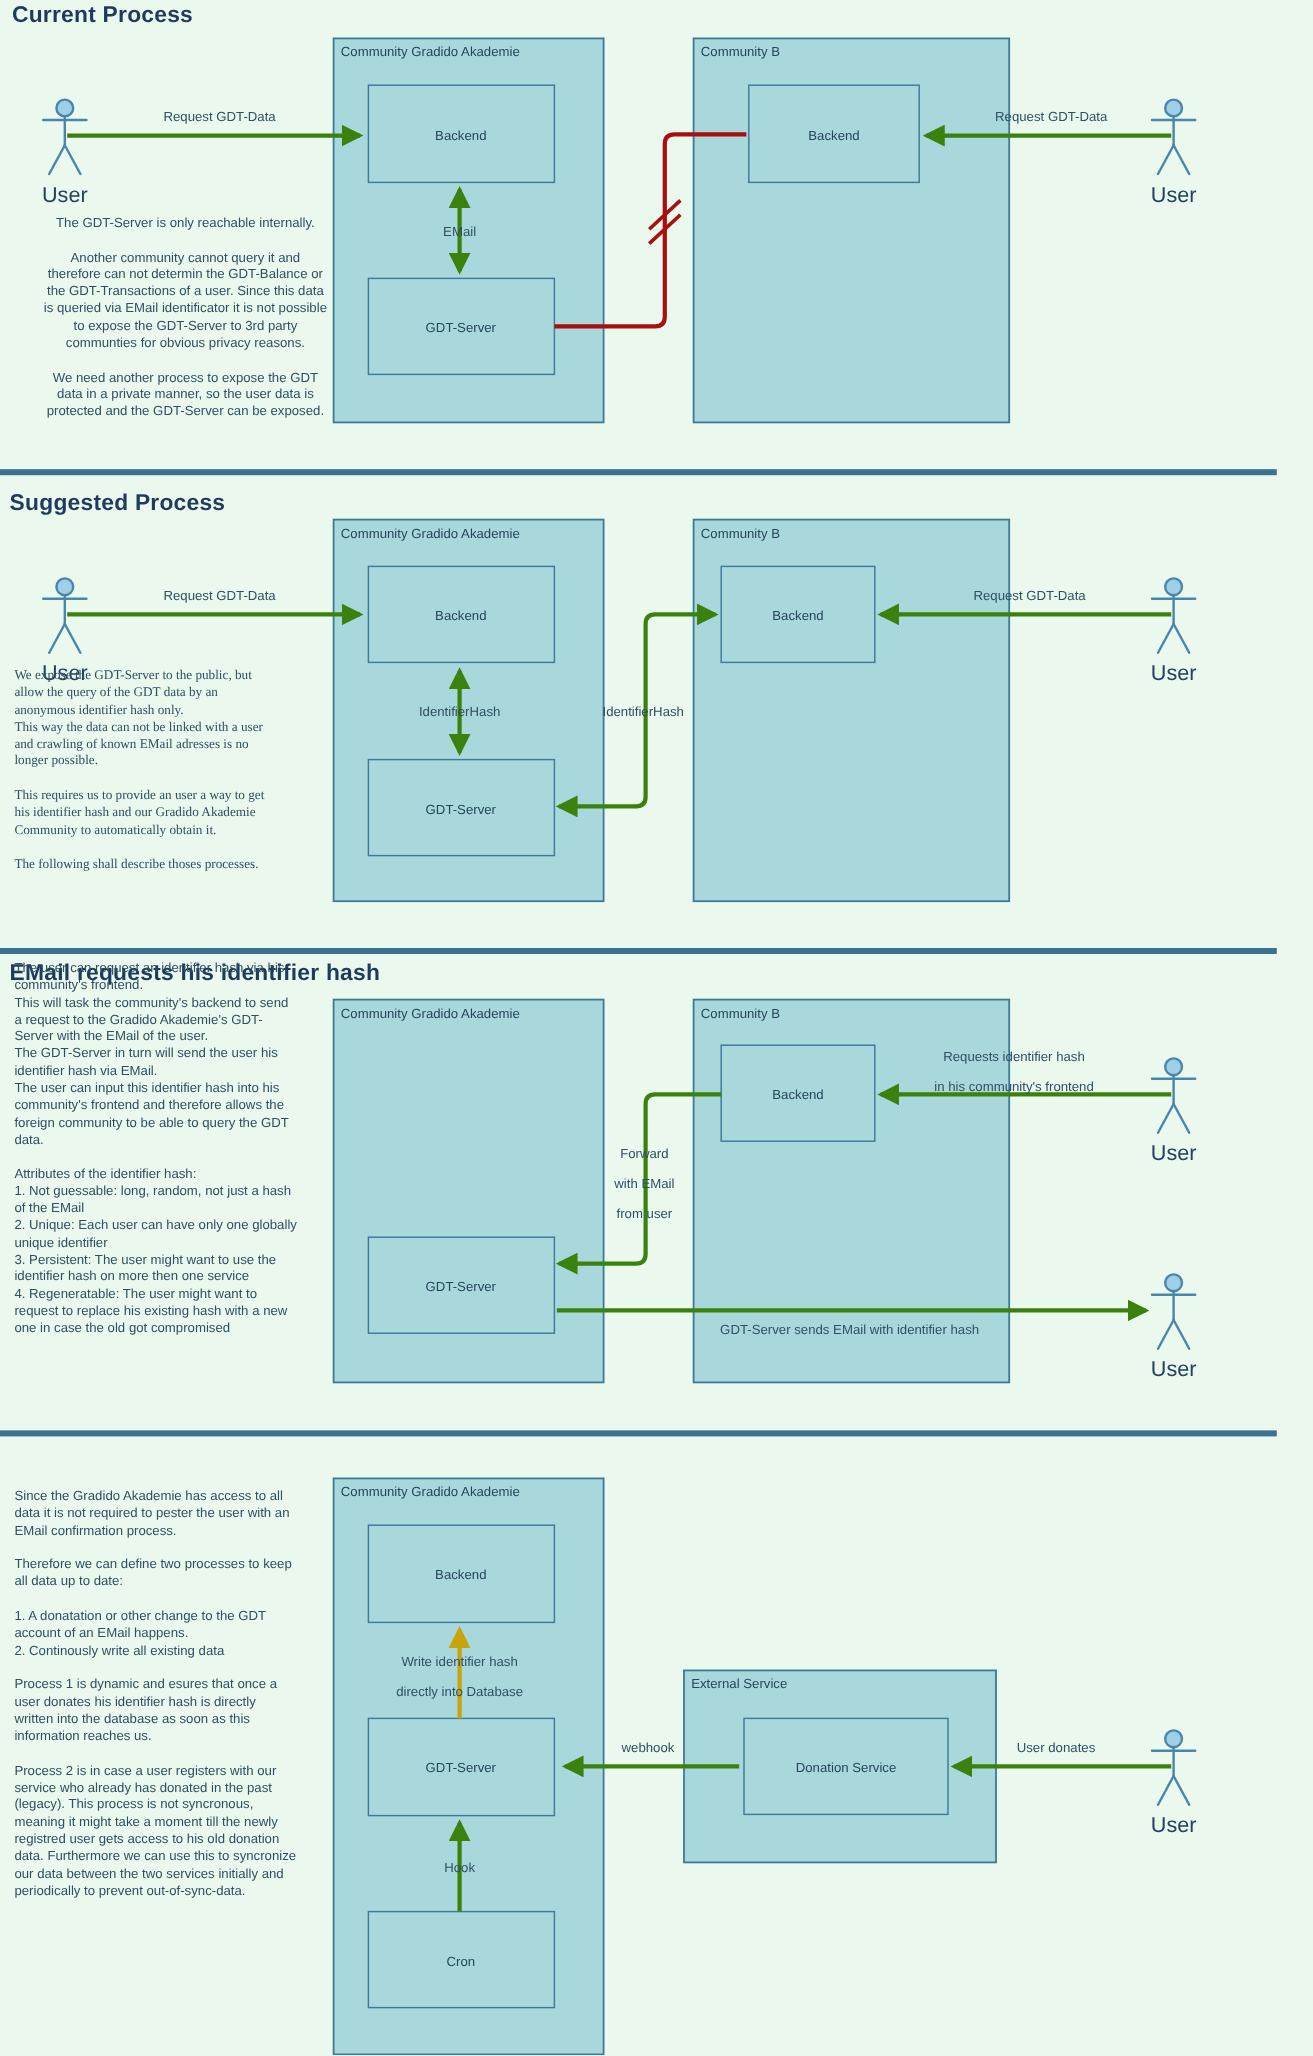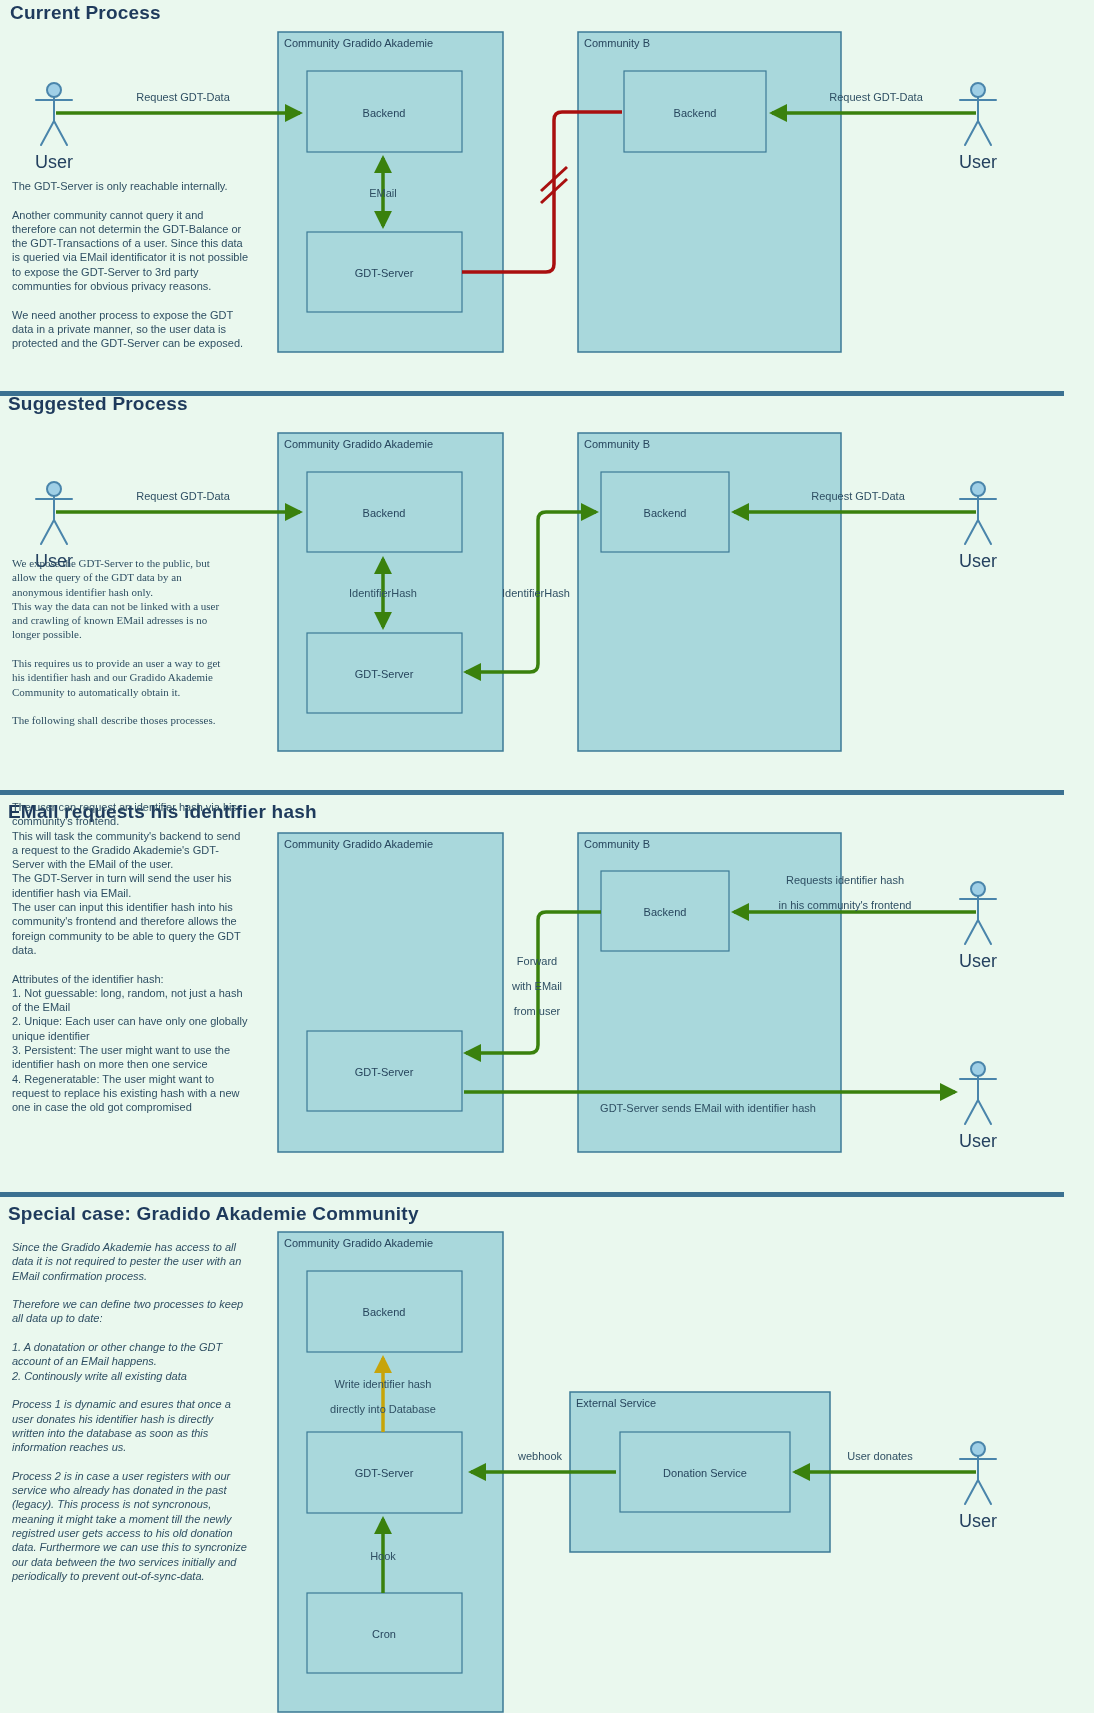--- a/index.html
+++ b/index.html
@@ -72,36 +72,36 @@
     <line class="garrow" x1="976" y1="113" x2="772" y2="113" marker-end="url(#ag)"></line>
     <text class="arrlbl" x="876" y="101" text-anchor="middle">Request GDT-Data</text>
 
     <path class="rline" d="M462,272 L546,272 Q554,272 554,264 L554,120 Q554,112 562,112 L622,112"></path>
     <g stroke="#a90f0f" stroke-width="3">
       <line x1="541" y1="203" x2="567" y2="179"></line>
       <line x1="541" y1="191" x2="567" y2="167"></line>
     </g>
   </svg>
 
-  <div class="body-text" style="top:179px;">The GDT-Server is only reachable internally.
+  <div class="body-text" style="top:179px;text-align:center;">The GDT-Server is only reachable internally.
 
 Another community cannot query it and
 therefore can not determin the GDT-Balance or
 the GDT-Transactions of a user. Since this data
 is queried via EMail identificator it is not possible
 to expose the GDT-Server to 3rd party
 communties for obvious privacy reasons.
 
 We need another process to expose the GDT
 data in a private manner, so the user data is
 protected and the GDT-Server can be exposed.</div>
 
   <div class="divider" style="top:391px;"></div>
 
-  <div class="section-title" style="top:393px;text-align:right;">Suggested Process</div>
+  <div class="section-title" style="top:409px;text-align:right;">Suggested Process</div>
 
   <svg style="top:391px;" width="1094" height="399">
     <rect class="community" x="278" y="42" width="225" height="318"></rect>
     <text class="boxlbl" x="284" y="57">Community Gradido Akademie</text>
     <rect class="inner" x="307" y="81" width="155" height="80"></rect>
     <text class="boxlbl" x="384" y="126" text-anchor="middle">Backend</text>
     <rect class="inner" x="307" y="242" width="155" height="80"></rect>
     <text class="boxlbl" x="384" y="287" text-anchor="middle">GDT-Server</text>
 
     <rect class="community" x="578" y="42" width="263" height="318"></rect>
@@ -189,21 +189,20 @@
 2. Unique: Each user can have only one globally
 unique identifier
 3. Persistent: The user might want to use the
 identifier hash on more then one service
 4. Regeneratable: The user might want to
 request to replace his existing hash with a new
 one in case the old got compromised</div>
 
   <div class="divider" style="top:1192px;"></div>
 
-  <div class="section-title" style="top:1203px;">Special case: Gradido Akademie Community</div>
 
   <svg style="top:1192px;" width="1094" height="521">
     <rect class="community" x="278" y="40" width="225" height="480"></rect>
     <text class="boxlbl" x="284" y="55">Community Gradido Akademie</text>
     <rect class="inner" x="307" y="79" width="155" height="81"></rect>
     <text class="boxlbl" x="384" y="124" text-anchor="middle">Backend</text>
     <rect class="inner" x="307" y="240" width="155" height="81"></rect>
     <text class="boxlbl" x="384" y="285" text-anchor="middle">GDT-Server</text>
     <rect class="inner" x="307" y="401" width="155" height="80"></rect>
     <text class="boxlbl" x="384" y="446" text-anchor="middle">Cron</text>
@@ -222,21 +221,21 @@
 
     <line class="garrow" x1="616" y1="280" x2="471" y2="280" marker-end="url(#ag)"></line>
     <text class="arrlbl" x="540" y="268" text-anchor="middle">webhook</text>
 
     <use href="#actor" transform="translate(978,250)"></use>
     <text class="userlbl" x="978" y="335" text-anchor="middle">User</text>
     <line class="garrow" x1="976" y1="280" x2="795" y2="280" marker-end="url(#ag)"></line>
     <text class="arrlbl" x="880" y="268" text-anchor="middle">User donates</text>
   </svg>
 
-  <div class="body-text" style="top:1240px;font-style:italic;">Since the Gradido Akademie has access to all
+  <div class="body-text" style="top:1240px;">Since the Gradido Akademie has access to all
 data it is not required to pester the user with an
 EMail confirmation process.
 
 Therefore we can define two processes to keep
 all data up to date:
 
 1. A donatation or other change to the GDT
 account of an EMail happens.
 2. Continously write all existing data
 

